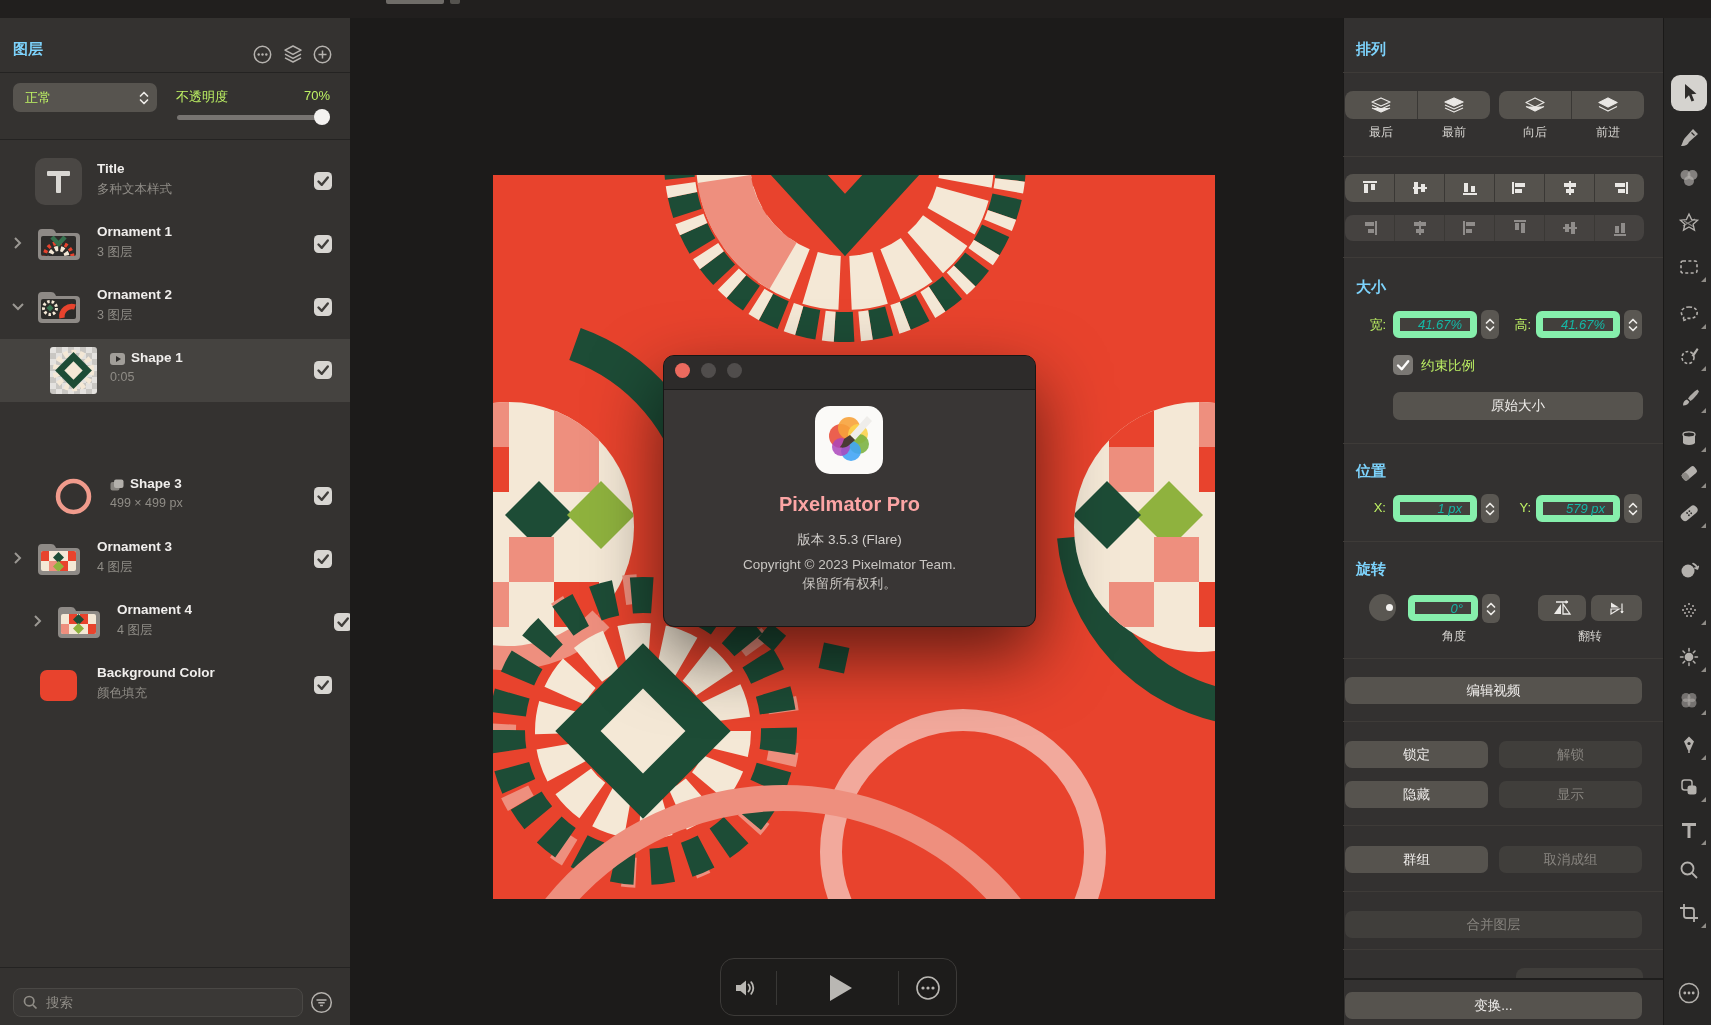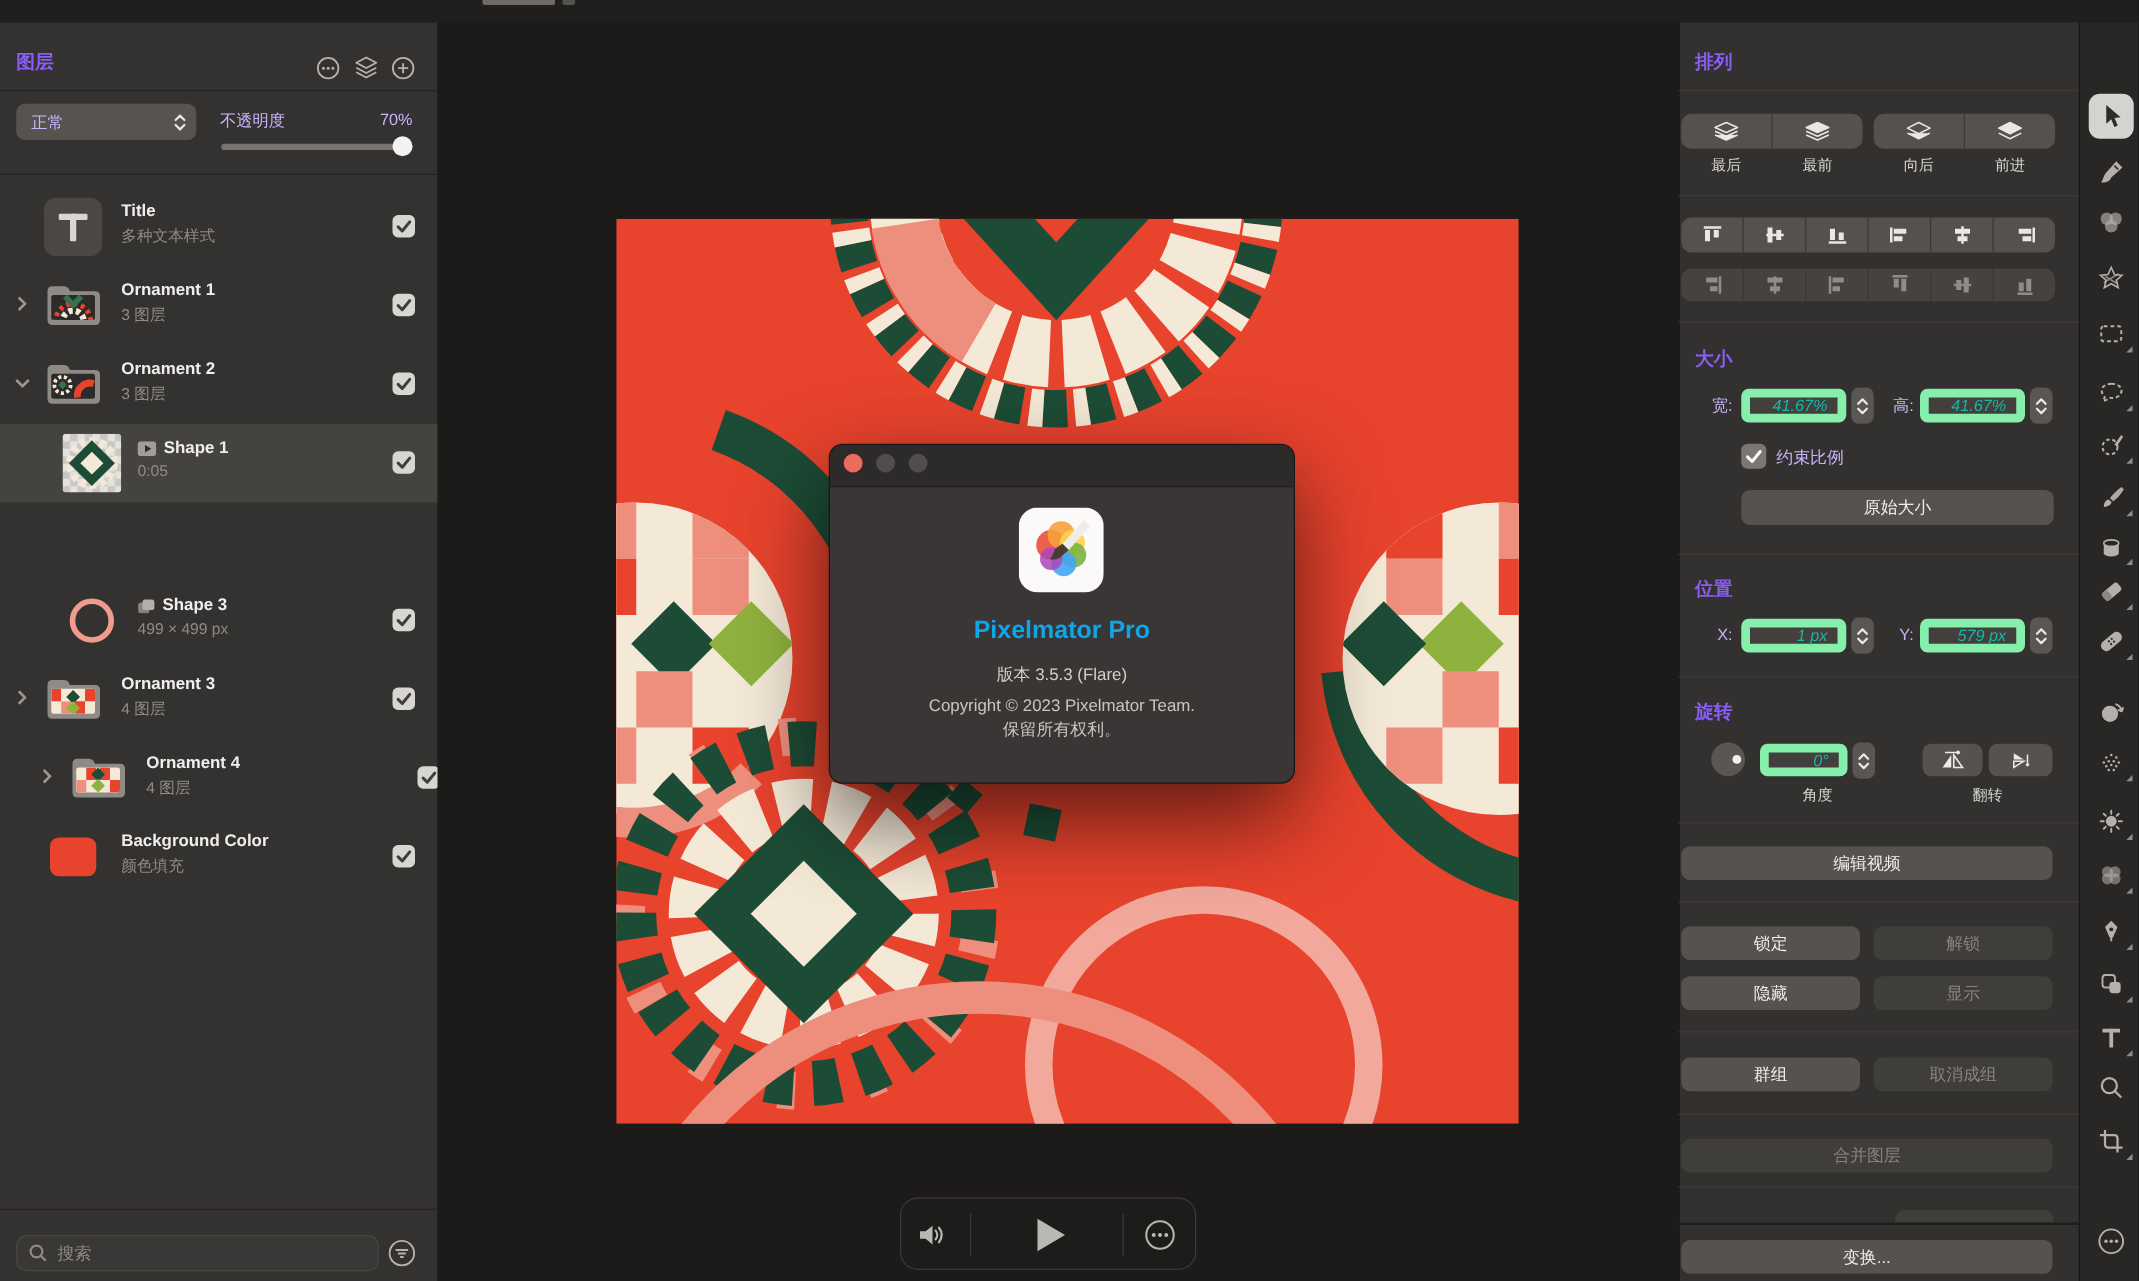--- a/index.html
+++ b/index.html
@@ -3,22 +3,22 @@
 <meta charset="utf-8">
 <style>
   html,body{margin:0;padding:0;background:#111;}
   #app{position:relative;width:1711px;height:1025px;overflow:hidden;
        font-family:"Liberation Sans",sans-serif;color:#e8e6e3;
        background:#1c1b1a;-webkit-font-smoothing:antialiased;}
   .abs{position:absolute;}
   .panel{position:absolute;top:18px;height:1007px;}
   .hrL{position:absolute;height:1px;background:#242322;}
   .hrR{position:absolute;height:1px;background:#3e3b38;}
-  .sect{font-size:15px;font-weight:bold;color:#8b5cf6;}
-  .lbl{font-size:13px;color:#c4b5fd;}
+  .sect{font-size:15px;font-weight:bold;color:#7dd3fc;}
+  .lbl{font-size:13px;color:#bef264;}
   
   .lrow{position:absolute;left:0;width:350px;height:63px;}
   .lrow.sel{background:#454340;}
   .lname{position:absolute;font-size:13.5px;font-weight:bold;color:#f0eeec;white-space:nowrap;}
   .lsub{position:absolute;font-size:12.5px;color:#8f8c86;white-space:nowrap;}
   .chk{position:absolute;width:18px;height:18px;border-radius:4.5px;background:#d8d6d2;}
   .chev{position:absolute;color:#9b9893;}
   
   .btn{position:absolute;background:#56534e;border-radius:7px;color:#f0eeec;font-size:13.5px;
        display:flex;align-items:center;justify-content:center;}
@@ -429,21 +429,21 @@
         <circle cx="26" cy="30" r="12" fill="#e94f3c" opacity=".9"></circle>
         <circle cx="34" cy="22" r="11" fill="#f7a23b" opacity=".9"></circle>
         <circle cx="43" cy="28" r="10" fill="#fcd34d" opacity=".9"></circle>
         <circle cx="44" cy="38" r="10" fill="#7cb342" opacity=".9"></circle>
         <circle cx="36" cy="45" r="10" fill="#42a5f5" opacity=".9"></circle>
         <circle cx="26" cy="41" r="9" fill="#ab47bc" opacity=".85"></circle>
         <path d="M52 10 L57 15 L40 34 L35 29 Z" fill="#efedea"></path>
         <path d="M35 29 L40 34 L33 40 C30 42 26 42 25 41 C27 39 28 36 29 33 Z" fill="#4a3b35"></path>
       </svg>
     </div>
-    <div class="abs" style="left:0;top:137px;width:371px;text-align:center;font-size:20px;font-weight:bold;color:#0ea5e9;">Pixelmator Pro</div>
+    <div class="abs" style="left:0;top:137px;width:371px;text-align:center;font-size:20px;font-weight:bold;color:#fca5a5;">Pixelmator Pro</div>
     <div class="abs" style="left:0;top:175px;width:371px;text-align:center;font-size:13.5px;color:#d2cfcc;">版本 3.5.3 (Flare)</div>
     <div class="abs" style="left:0;top:201px;width:371px;text-align:center;font-size:13.5px;color:#c9c6c2;">Copyright © 2023 Pixelmator Team.</div>
     <div class="abs" style="left:0;top:219px;width:371px;text-align:center;font-size:13.5px;color:#c9c6c2;">保留所有权利。</div>
   </div>
 
   <div id="playbar">
     <div class="abs" style="left:12px;top:18px;">
       <span><svg width="24" height="22" viewBox="0 0 24 22">
             <path d="M3 8 v6 h4.5 l5.5 4.5 V3.5 L7.5 8 Z" fill="#b9b7b3"></path>
             <path d="M15.5 7.5 a5.5 5.5 0 0 1 0 7 M18.2 5.2 a9 9 0 0 1 0 11.6" fill="none" stroke="#b9b7b3" stroke-width="1.8" stroke-linecap="round"></path>

